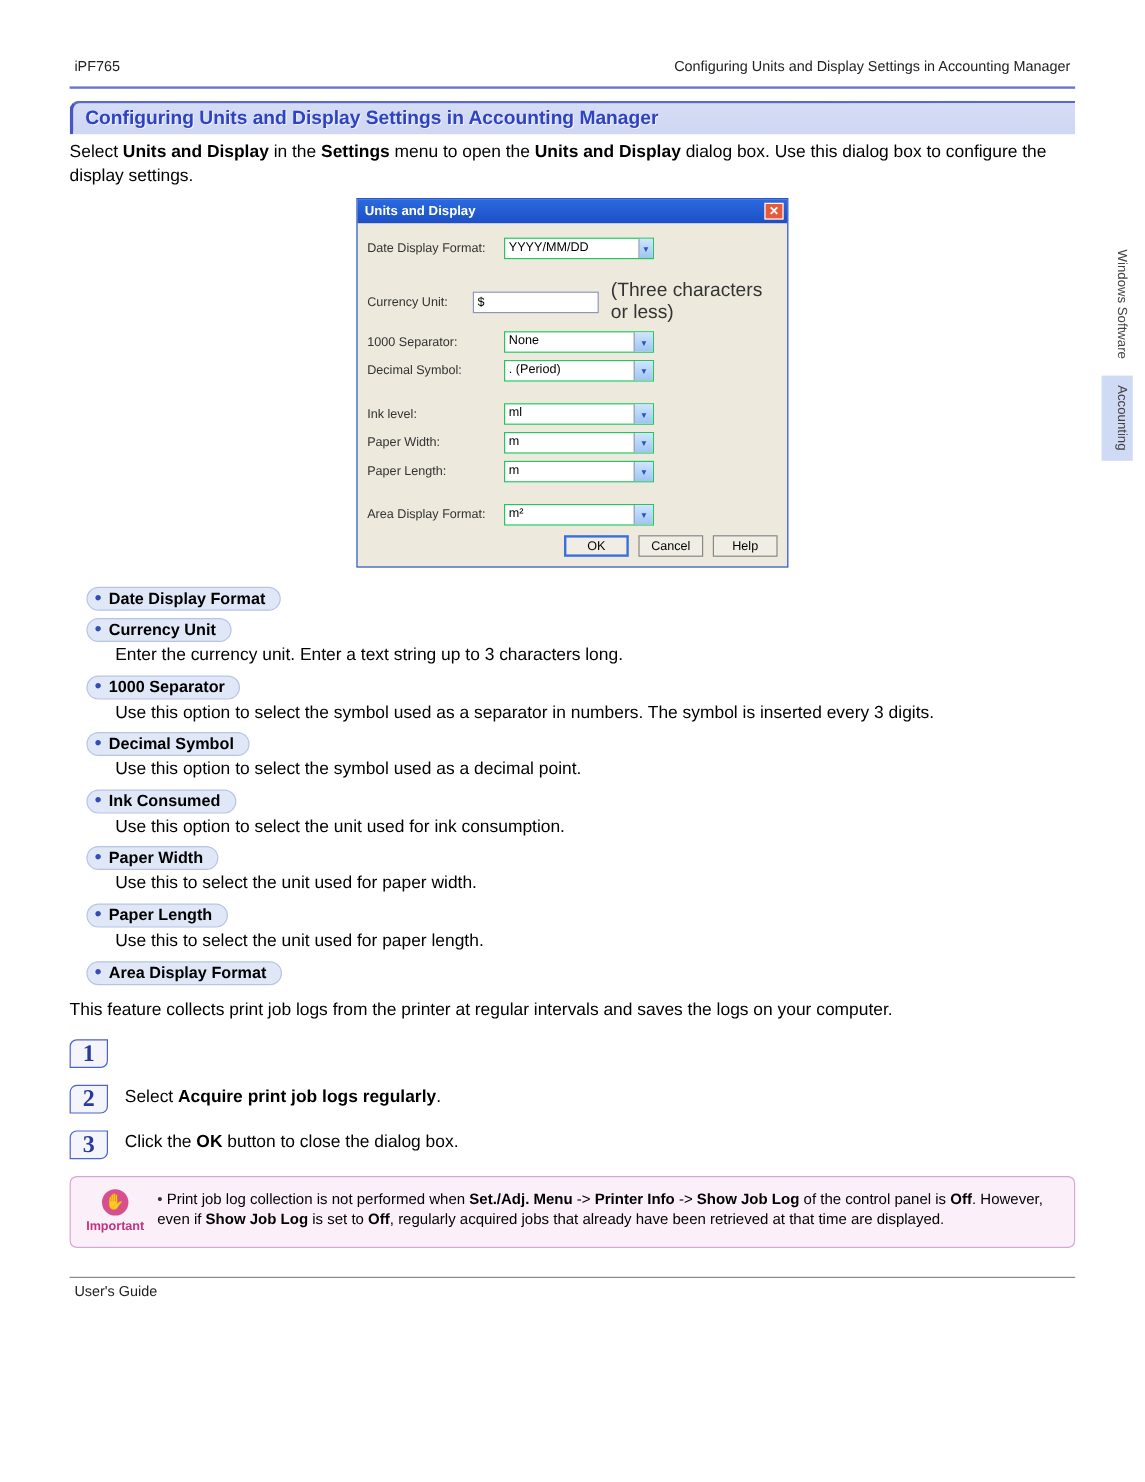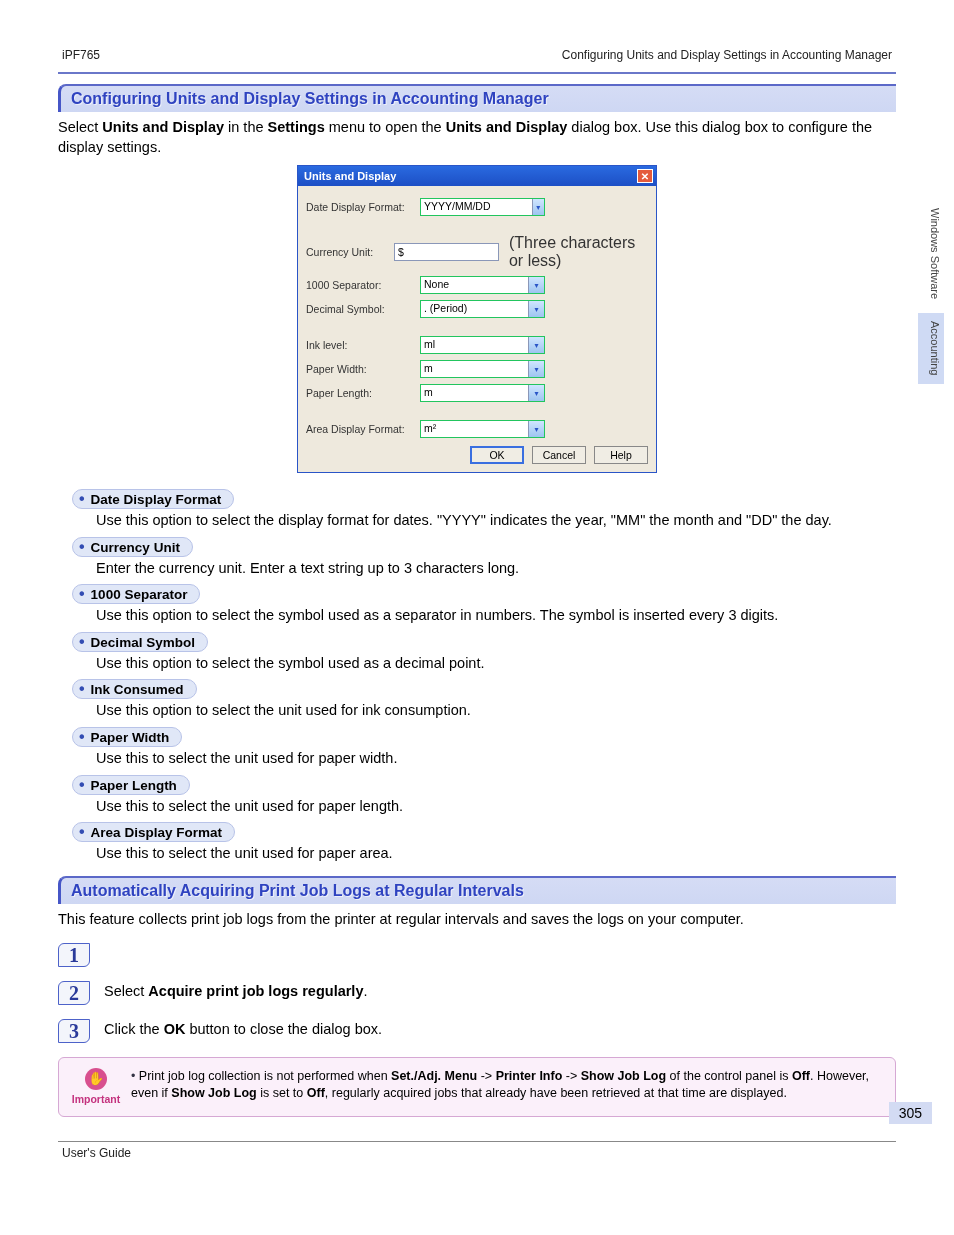--- a/index.html
+++ b/index.html
@@ -272,21 +272,20 @@
   </div>
 
   <ul class="bullet-list">
     <li>
         <div class="pill-row">
           <span class="pill">
             <span class="bul">•</span>
             <span>Date Display Format</span>
           </span>
         </div>
-        <div class="li-desc">Use this option to select the display format for dates. "YYYY" indicates the year, "MM" the month and "DD" the day.</div>
       </li>
     <li>
         <div class="pill-row">
           <span class="pill">
             <span class="bul">•</span>
             <span>Currency Unit</span>
           </span>
         </div>
         <div class="li-desc">Enter the currency unit. Enter a text string up to 3 characters long.</div>
       </li>
@@ -335,25 +334,23 @@
         </div>
         <div class="li-desc">Use this to select the unit used for paper length.</div>
       </li>
     <li>
         <div class="pill-row">
           <span class="pill">
             <span class="bul">•</span>
             <span>Area Display Format</span>
           </span>
         </div>
-        <div class="li-desc">Use this to select the unit used for paper area.</div>
       </li>
   </ul>
 
-  <div class="section-head">Automatically Acquiring Print Job Logs at Regular Intervals</div>
   <p class="body-text">This feature collects print job logs from the printer at regular intervals and saves the logs on your computer.</p>
 
   <ol class="step-list">
     <li>
       <div class="step-num">1</div>
     </li>
     <li>
       <div class="step-num">2</div>
       <div class="step-text">
         <span>Select </span><b>Acquire print job logs regularly</b><span>.</span>

